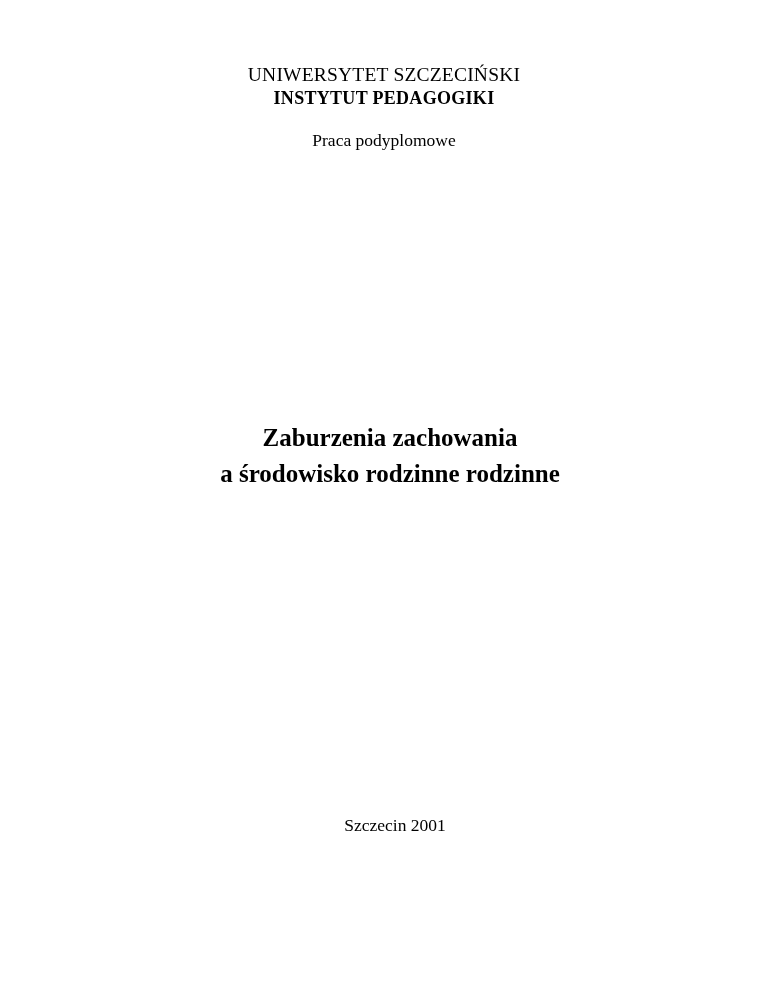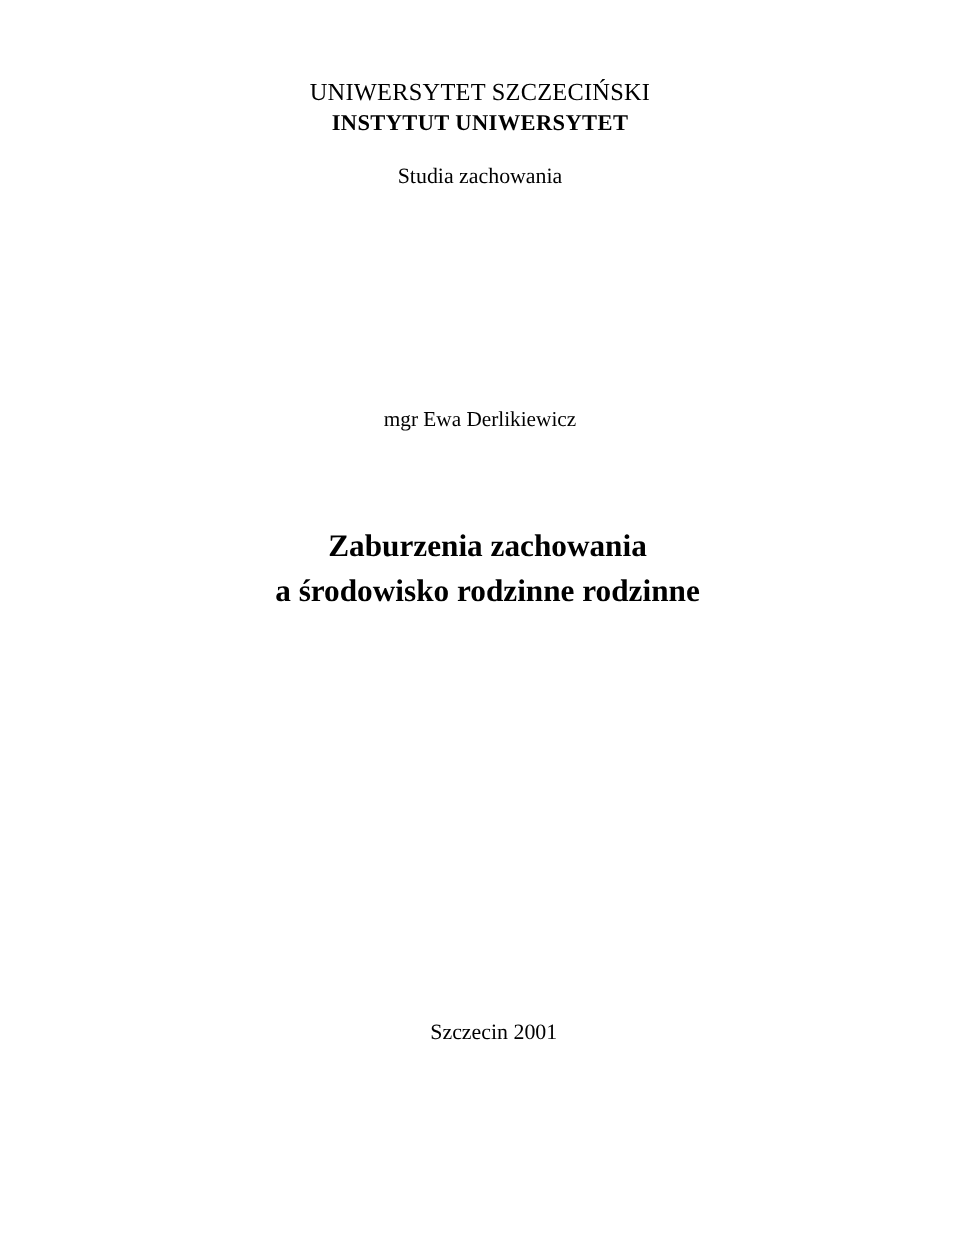--- a/index.html
+++ b/index.html
@@ -95,25 +95,24 @@
     padding-left: 6px;
   }
 </style>
 </head>
 <body>
 
 <div class="page">
 
   <div class="university center">UNIWERSYTET SZCZECIŃSKI</div>
 
-  <div class="institute center">INSTYTUT UNIWERSYTET</div>
+  <div class="institute center">INSTYTUT PEDAGOGIKI</div>
 
-  <div class="program center">Studia zachowania</div>
+  <div class="program center">Praca podyplomowe</div>
 
-  <div class="author center">mgr Ewa Derlikiewicz</div>
 
   <div class="title-block center">
     <span class="title-line">Zaburzenia zachowania</span>
     <span class="title-line">a środowisko rodzinne rodzinne</span>
   </div>
 
 
   <div class="place-year center">Szczecin  2001</div>
 
 </div>

